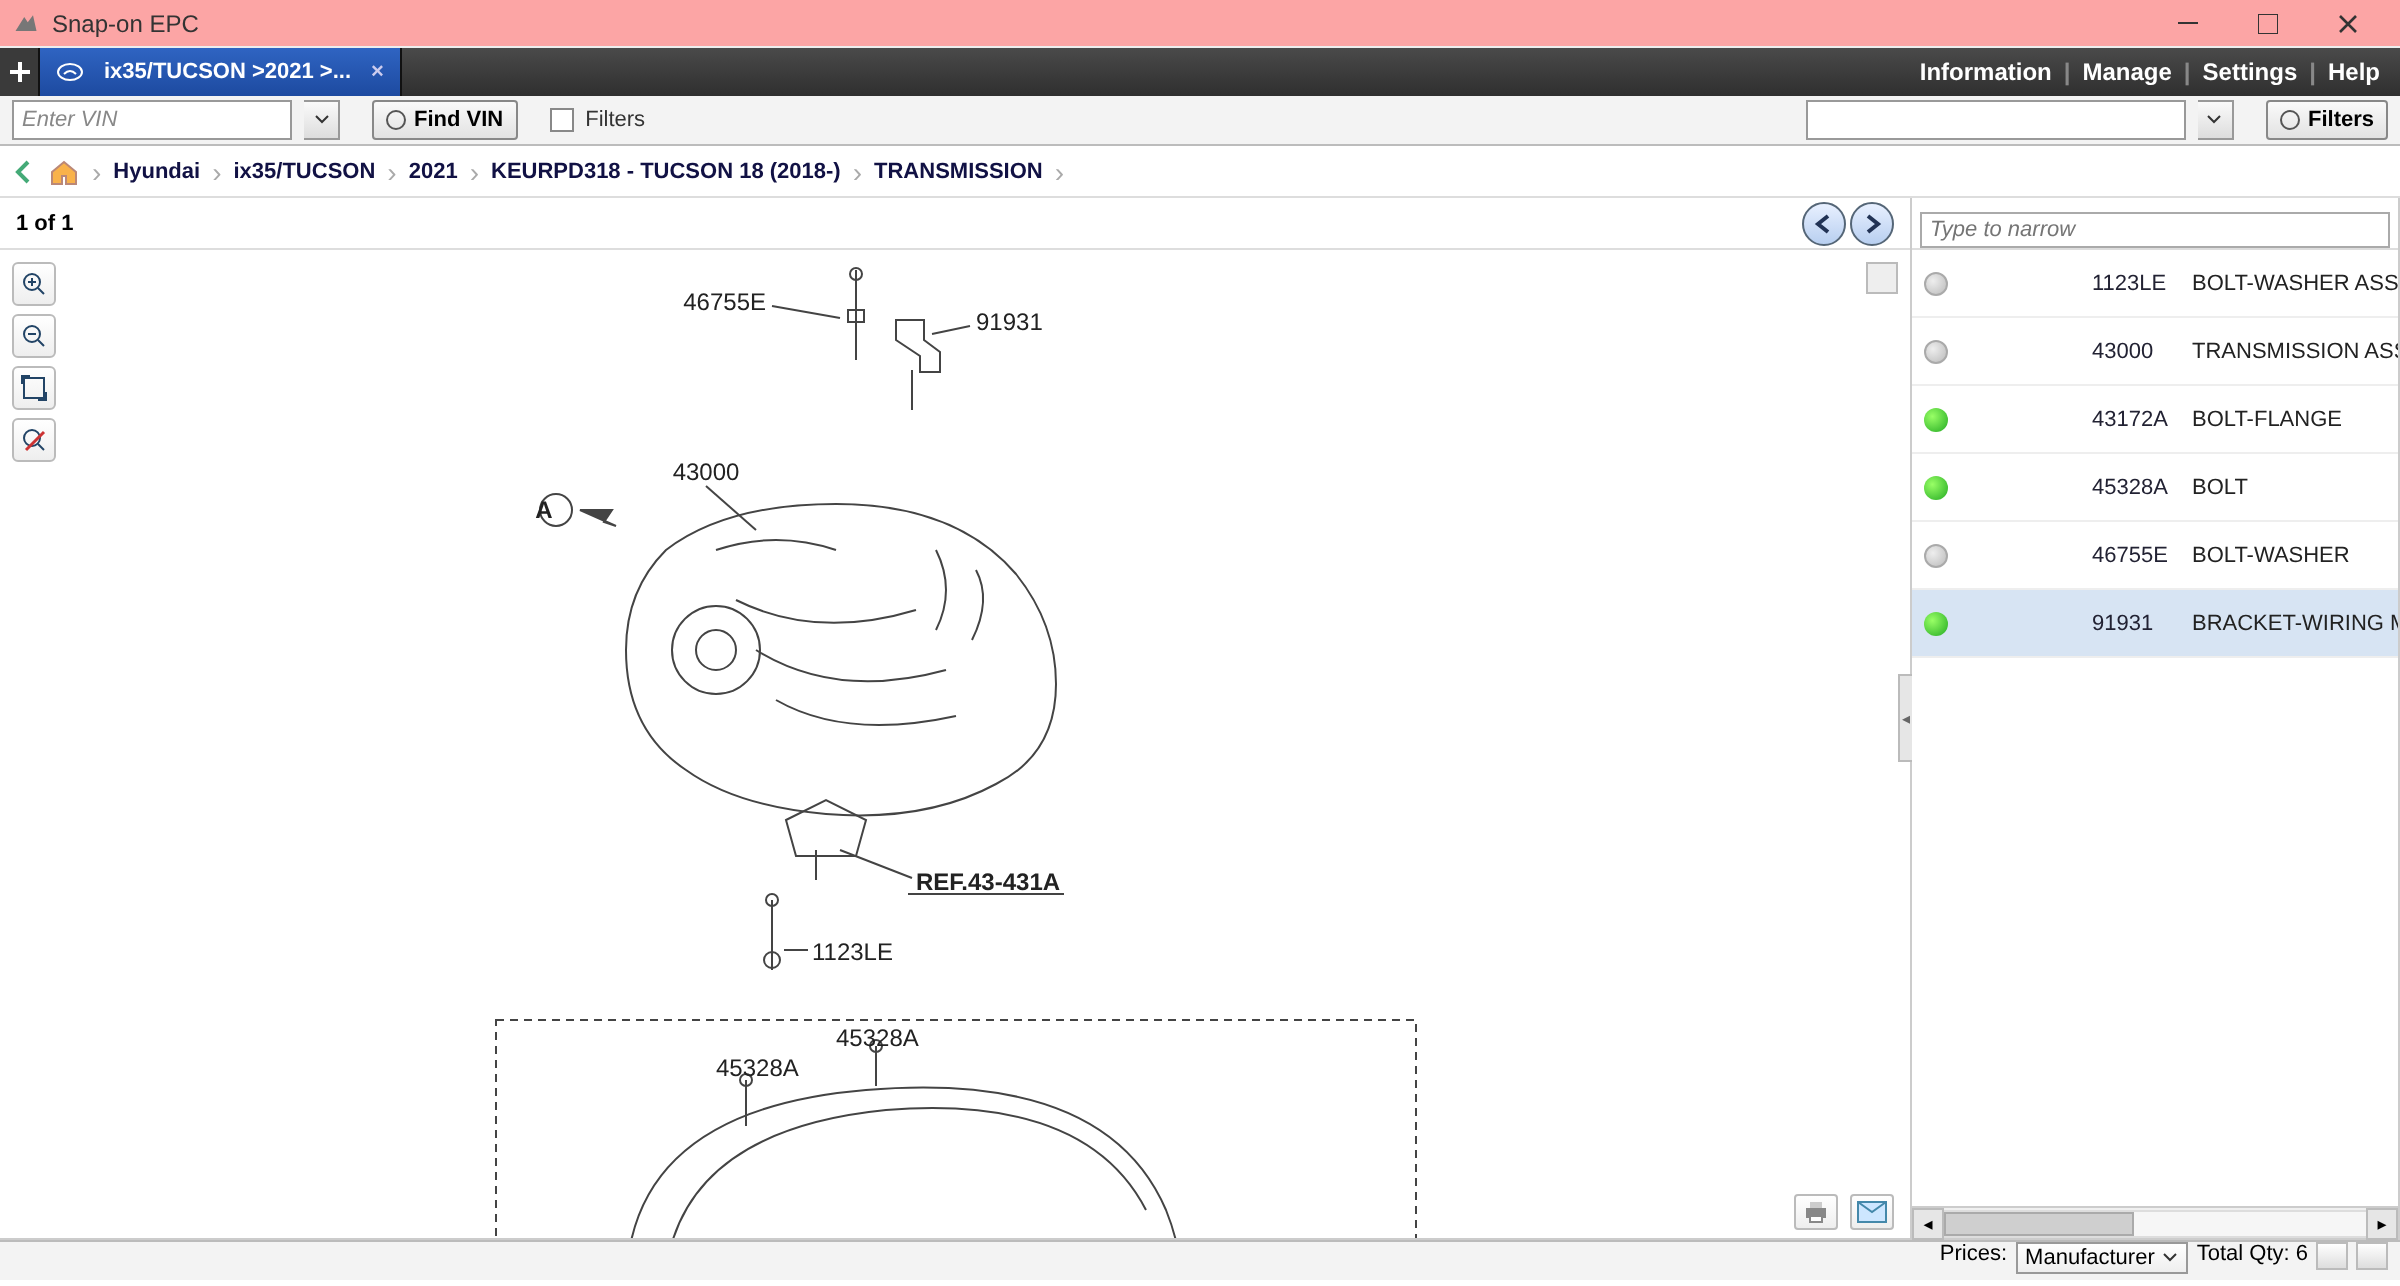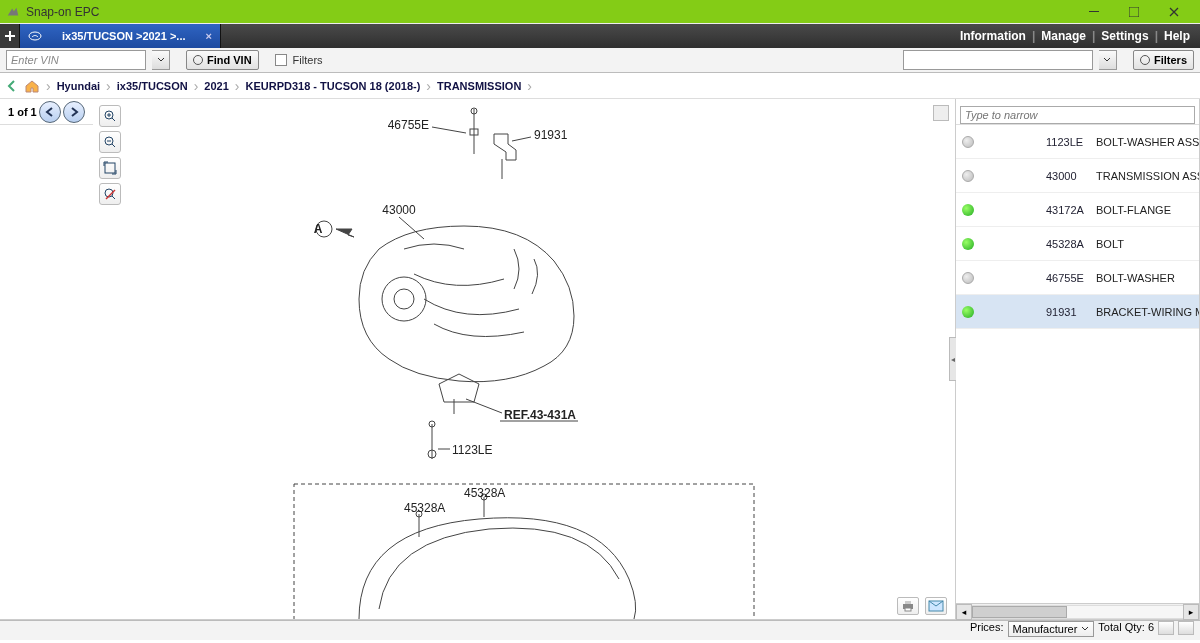--- a/index.html
+++ b/index.html
@@ -1,43 +1,43 @@
 <!DOCTYPE html>
 <html><head>
 <meta charset="utf-8">
 <style>
   * { box-sizing: border-box; margin: 0; padding: 0; font-family: Arial, sans-serif; }
   body { font-size: 11px; background: #fff; overflow: hidden; user-select: none; }
-  .titlebar { height: 24px; display: flex; align-items: center; padding: 0 6px; background: #84cc16; border-bottom: 1px solid #eee; }
+  .titlebar { height: 24px; display: flex; align-items: center; padding: 0 6px; background: #fca5a5; border-bottom: 1px solid #eee; }
   .titlebar .logo { width: 14px; height: 14px; margin-right: 6px; color: #555; }
   .titlebar .title { flex: 0 0 auto; color: #333; font-size: 12px; }
   .titlebar .spacer { flex: 1; }
   .winbtn { width: 40px; height: 24px; display: flex; align-items: center; justify-content: center; }
   .tabbar { height: 24px; background: linear-gradient(#4a4a4a,#2f2f2f); display: flex; align-items: stretch; }
   .tab-plus { width: 20px; display: flex; align-items: center; justify-content: center; color:#fff; border-right:1px solid #111; background:#3a3a3a; }
-  .tab-active { display:flex; align-items:center; background: linear-gradient(#2f64c2,#1d4aa0); color:#fff; padding:0 8px; gap:20px; border-right:1px solid #111; font-size:11px; font-weight:bold; }
+  .tab-active { display:flex; align-items:center; background: linear-gradient(#2f64c2,#1d4aa0); color:#fff; padding:0 8px; gap:10px; border-right:1px solid #111; font-size:11px; font-weight:bold; }
   .tab-active .close { color:#cce; font-weight:bold; }
   .tabbar .spacer { flex:1; }
   .menu { display:flex; align-items:center; color:#fff; padding-right:10px; gap:6px; }
   .menu span, .menu a { color:#fff; font-weight:bold; font-size:12px; }
   .menu .sep { color:#888; }
   .toolbar { height:25px; display:flex; align-items:center; background:#f3f3f3; border-bottom:1px solid #bcbcbc; padding:0 6px; gap:6px; }
   .vin-input { width:140px; height:20px; border:1px solid #999; background:#fff; display:flex; align-items:center; padding:0 4px; color:#888; font-style:italic; }
   .vin-dd { width:18px; height:20px; border:1px solid #999; border-left:0; background:linear-gradient(#fafafa,#ddd); display:flex; align-items:center; justify-content:center; }
   .btn { height:20px; border:1px solid #888; background:linear-gradient(#fafafa,#e2e2e2); border-radius:2px; display:flex; align-items:center; padding:0 6px; gap:4px; font-size:11px;font-weight:bold; }
   .btn .circ { width:10px; height:10px; border-radius:50%; border:1px solid #555; }
   .chk { width:12px; height:12px; border:1px solid #888; background:#fff; }
   .toolbar .spacer { flex:1; }
   .search-input { width:190px; height:20px; border:1px solid #999; background:#fff; }
   .breadcrumb { height:26px; display:flex; align-items:center; padding:0 6px; gap:4px; border-bottom:1px solid #ddd; font-size:11px; color:#333; }
   .crumb { color:#114; font-weight:bold; }
   .crumb-sep { color:#aaa; margin:0 2px; font-size:14px; }
   .bc-home { width:16px; height:16px; }
   .content { display:flex; height: calc(100vh - 24px - 24px - 28px - 26px - 20px); border-bottom:1px solid #ccc; }
-  .left-pane { flex:1; display:flex; flex-direction:row; border-right:1px solid #ccc; position:relative; }
+  .left-pane { flex:1; display:flex; flex-direction:column; border-right:1px solid #ccc; position:relative; }
   .left-header { height:26px; border-bottom:1px solid #ddd; display:flex; align-items:center; padding:0 8px; font-size:11px; font-weight:bold; }
   .left-header .spacer { flex:1; }
   .nav-circle { width:22px; height:22px; border-radius:50%; border:1px solid #567; background:linear-gradient(#e8f0ff,#b8cff0); display:flex; align-items:center; justify-content:center; margin-left:2px; color:#235; font-weight:bold; }
   .diagram-area { flex:1; position:relative; background:#fff; overflow:hidden; }
   .sidetools { position:absolute; top:6px; left:6px; display:flex; flex-direction:column; gap:4px; }
   .tool { width:22px; height:22px; border:1px solid #bbb; border-radius:3px; background:linear-gradient(#fff,#eee); display:flex; align-items:center; justify-content:center; color:#246; font-size:13px; }
   .diagram-svg { position:absolute; left:50%; top:0; transform:translateX(-50%); }
   .corner-box { position:absolute; top:6px; right:6px; width:16px; height:16px; border:1px solid #bbb; background:#eee; }
   .footer-icons { position:absolute; bottom:4px; right:8px; display:flex; gap:6px; }
   .footer-icons .ic { width:22px; height:18px; border:1px solid #bbb; background:linear-gradient(#fff,#eee); border-radius:2px; display:flex; align-items:center; justify-content:center; }

